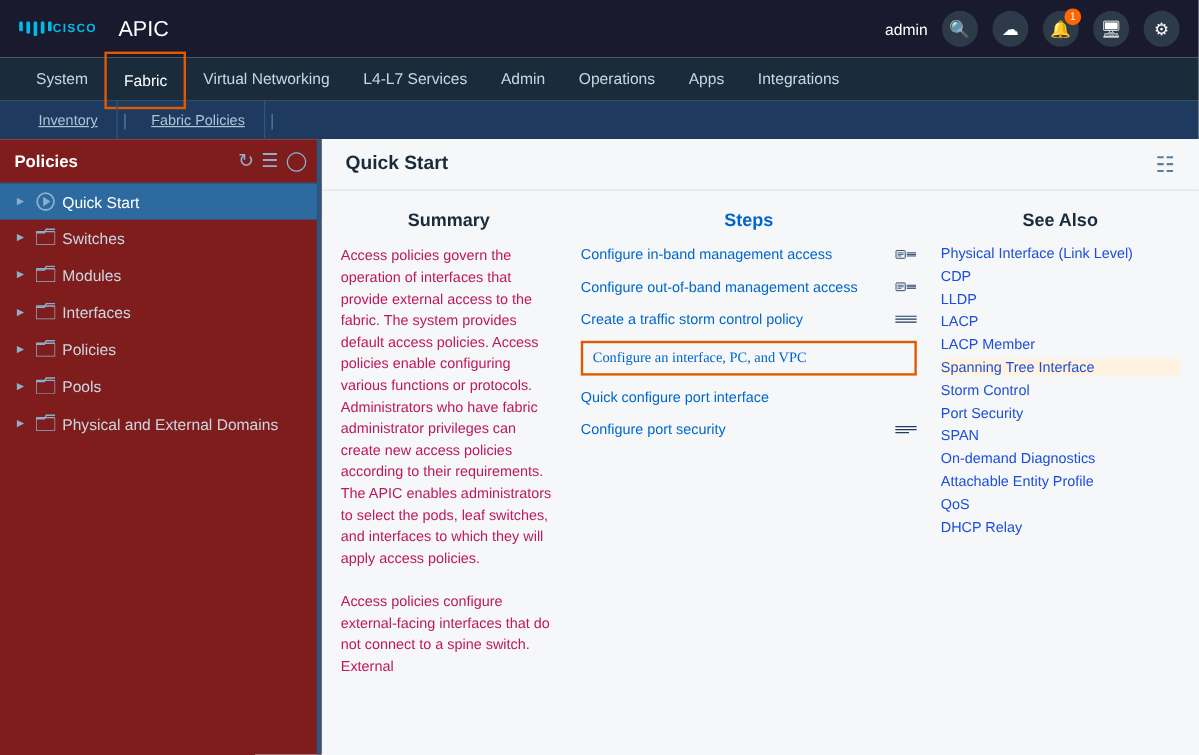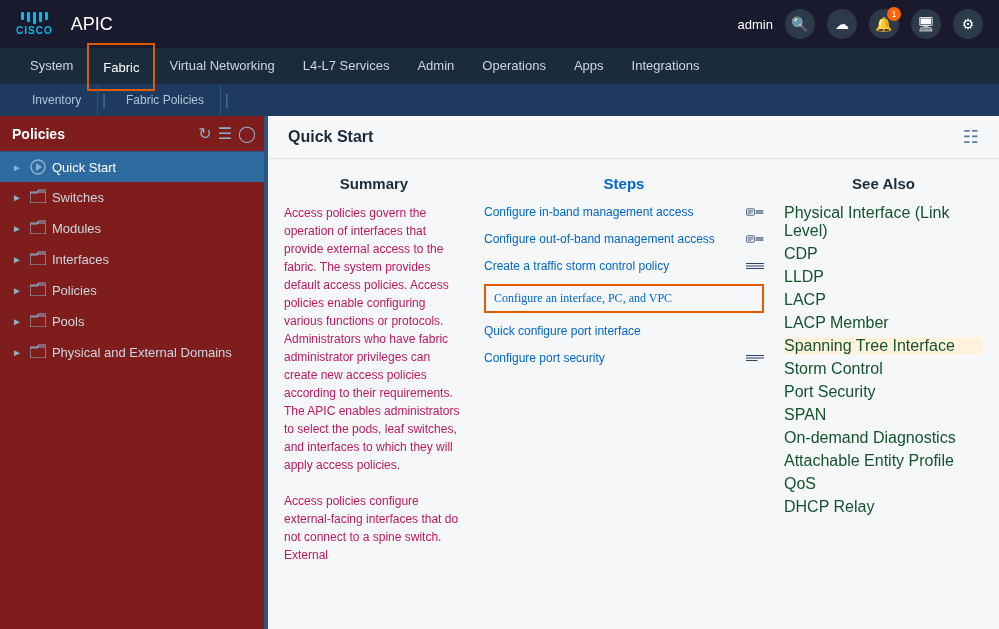--- a/index.html
+++ b/index.html
@@ -99,20 +99,21 @@
     }
     .sub-nav-item {
       color: #b0c4d8;
       padding: 0 16px;
       height: 32px;
       display: flex;
       align-items: center;
       cursor: pointer;
       font-size: 12px;
       border-right: 1px solid #2d5580;
+      text-decoration: underline;
     }
     .sub-nav-item.highlighted {
       border: 2px solid #e05a00;
       color: white;
       font-weight: bold;
     }
     .sub-nav-divider {
       color: #4a7aaa;
       padding: 0 4px;
       font-size: 14px;
@@ -272,33 +273,33 @@
 
     
     .see-also-col {
       flex: 1;
     }
     .see-also-col .col-title {
       color: #1a2b3c;
     }
     .see-also-link {
       display: block;
-      color: #14532d;
-      font-size: 16px;
+      color: #1d4ed8;
+      font-size: 12px;
       margin-bottom: 5px;
       cursor: pointer;
     }
     .see-also-link.highlighted {
       background: #fff3e0;
     }
 
     
     .cisco-logo-svg {
       display: flex;
-      flex-direction: column;
+      flex-direction: row;
       align-items: center;
       gap: 1px;
     }
     .cisco-row {
       display: flex;
       gap: 3px;
     }
     .cisco-bar {
       background: #00bceb;
       border-radius: 1px;

